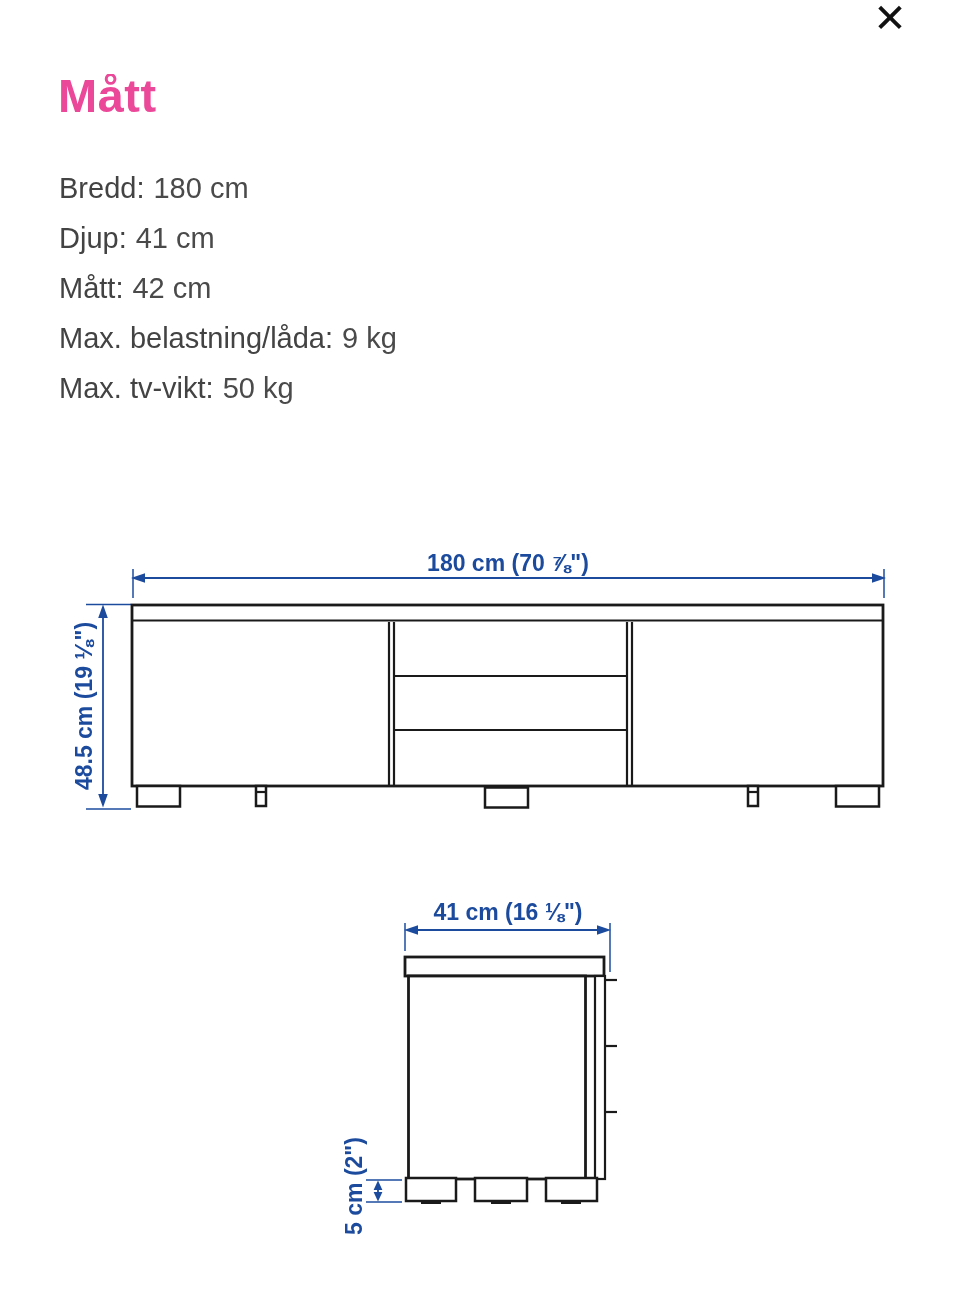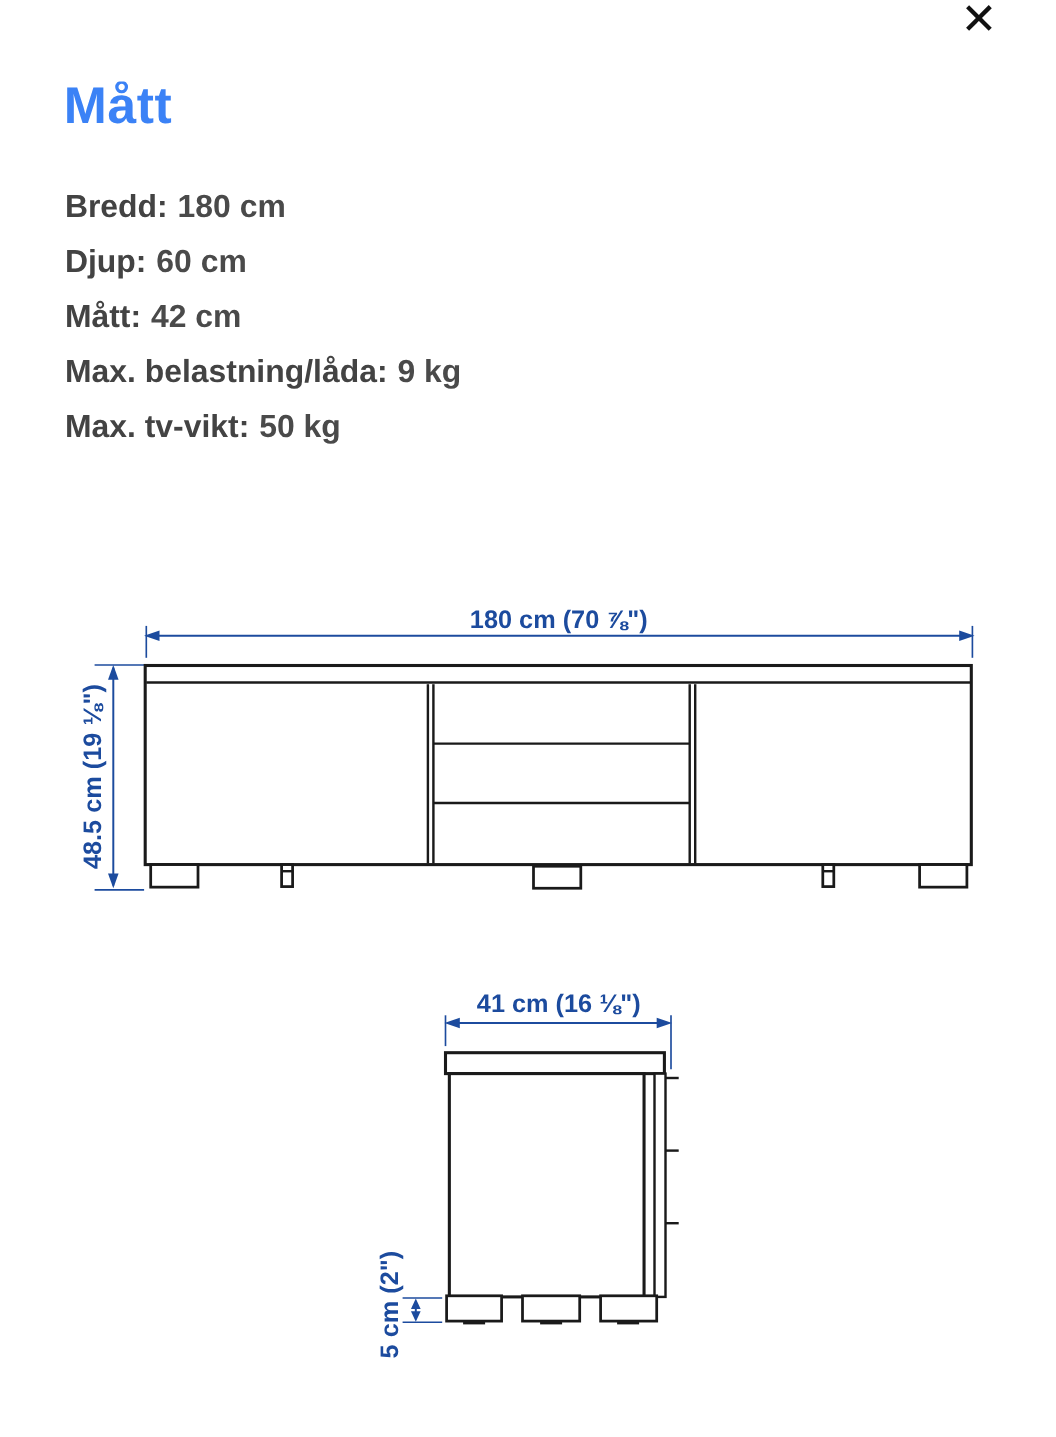--- a/index.html
+++ b/index.html
@@ -38,35 +38,35 @@
     width: 400px;
     height: 40px;
     overflow: hidden;
   }
   .title-clip h1 {
     margin: 0;
     margin-top: -2px;
     font-size: 47px;
     line-height: 47px;
     font-weight: bold;
-    color: #3b82f6;
+    color: #ec4899;
     letter-spacing: 0.5px;
   }
 
   
   .specs {
     position: absolute;
     left: 59px;
     top: 163px;
     font-size: 29px;
     line-height: 50px;
     color: #4a4a4a;
   }
-  .spec-row .lbl { font-weight: bold; margin-right: 9px; color: #434343; }
-  .spec-row .val { font-weight: bold; color: #4a4a4a; }
+  .spec-row .lbl { font-weight: normal; margin-right: 9px; color: #434343; }
+  .spec-row .val { font-weight: normal; color: #4a4a4a; }
 
   
   svg.diagram { position: absolute; left: 0; display: block; }
   svg.front-view { top: 540px; }
   svg.side-view  { top: 890px; }
 
   .dim line { stroke: #1c4b9e; stroke-width: 1.8; fill: none; }
   .dim line.thin { stroke-width: 1.5; }
   .dim polygon { fill: #1c4b9e; stroke: none; }
   .dim text {
@@ -93,21 +93,21 @@
 
   <div class="title-clip">
     <h1>Mått</h1>
   </div>
 
   <div class="specs">
     <div class="spec-row">
       <span class="lbl">Bredd:</span><span class="val">180 cm</span>
     </div>
     <div class="spec-row">
-      <span class="lbl">Djup:</span><span class="val">60 cm</span>
+      <span class="lbl">Djup:</span><span class="val">41 cm</span>
     </div>
     <div class="spec-row">
       <span class="lbl">Mått:</span><span class="val">42 cm</span>
     </div>
     <div class="spec-row">
       <span class="lbl">Max. belastning/låda:</span><span class="val">9 kg</span>
     </div>
     <div class="spec-row">
       <span class="lbl">Max. tv-vikt:</span><span class="val">50 kg</span>
     </div>

